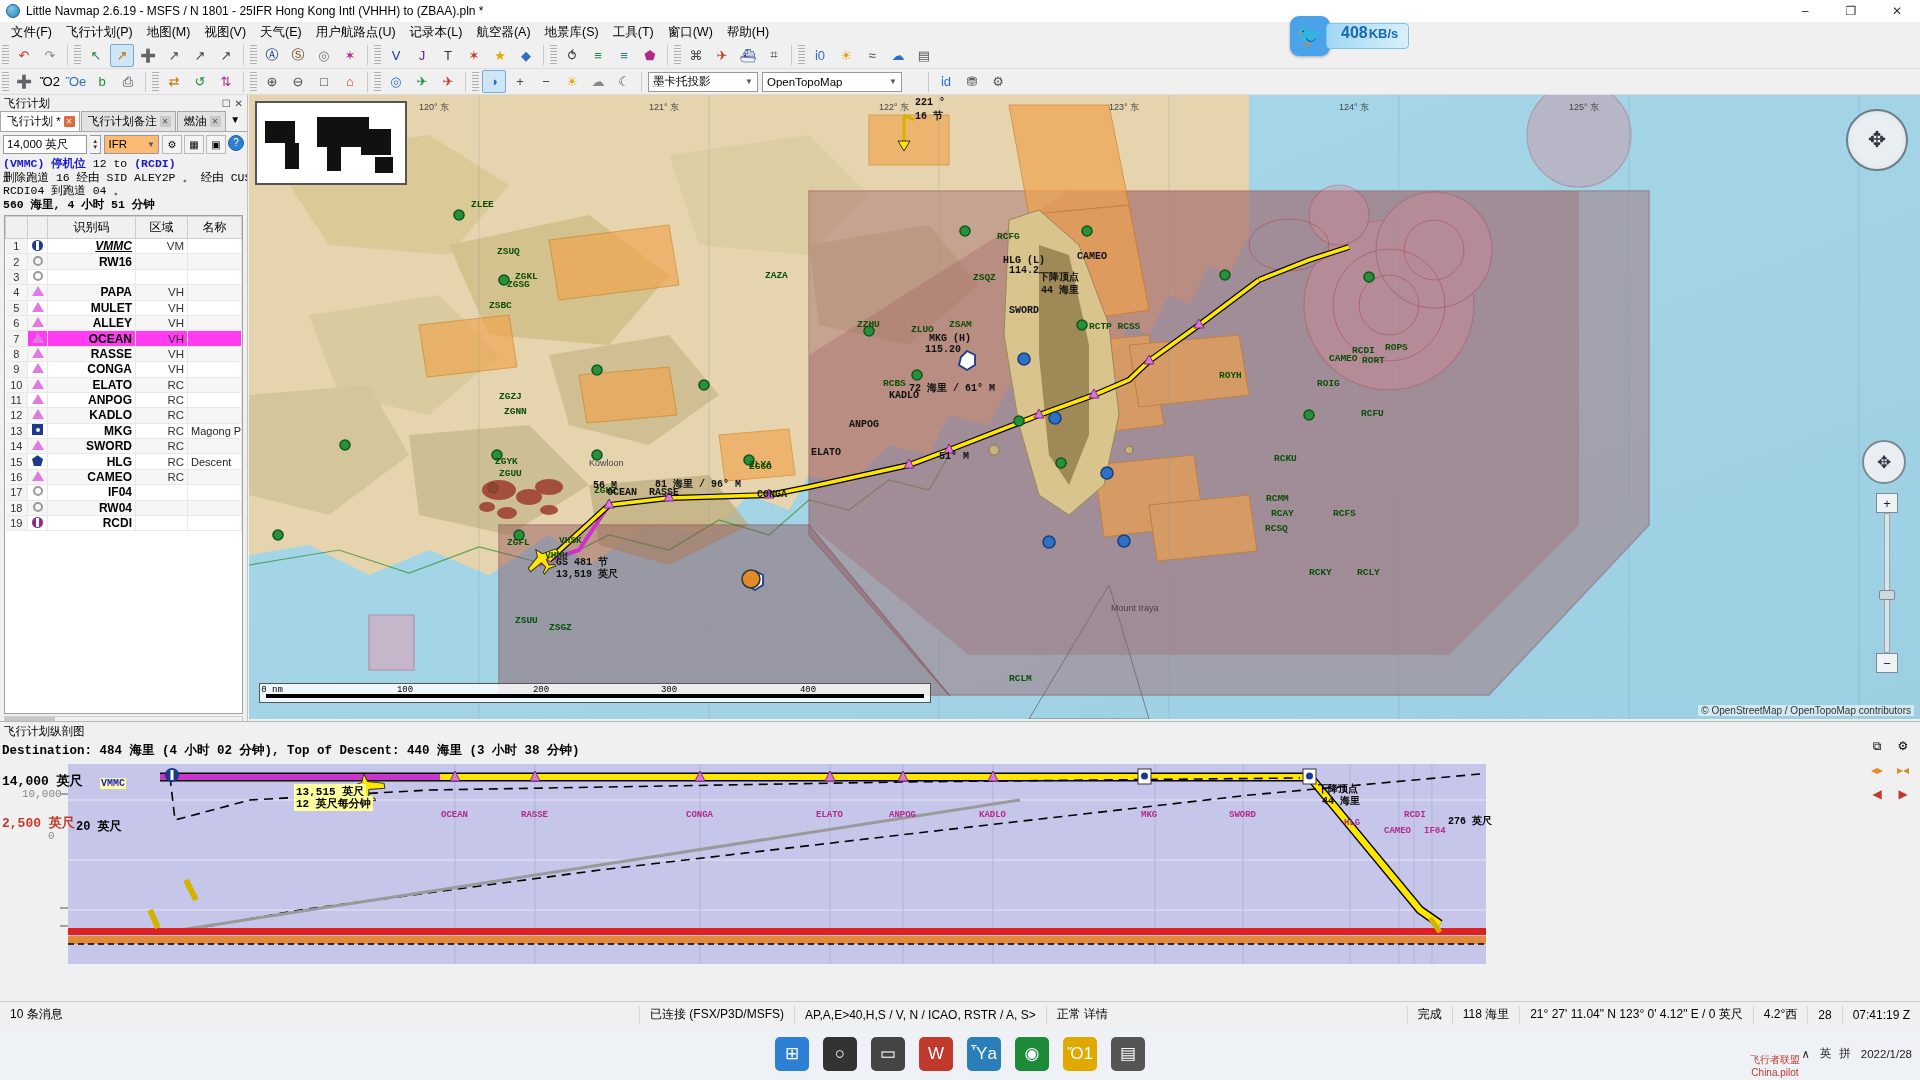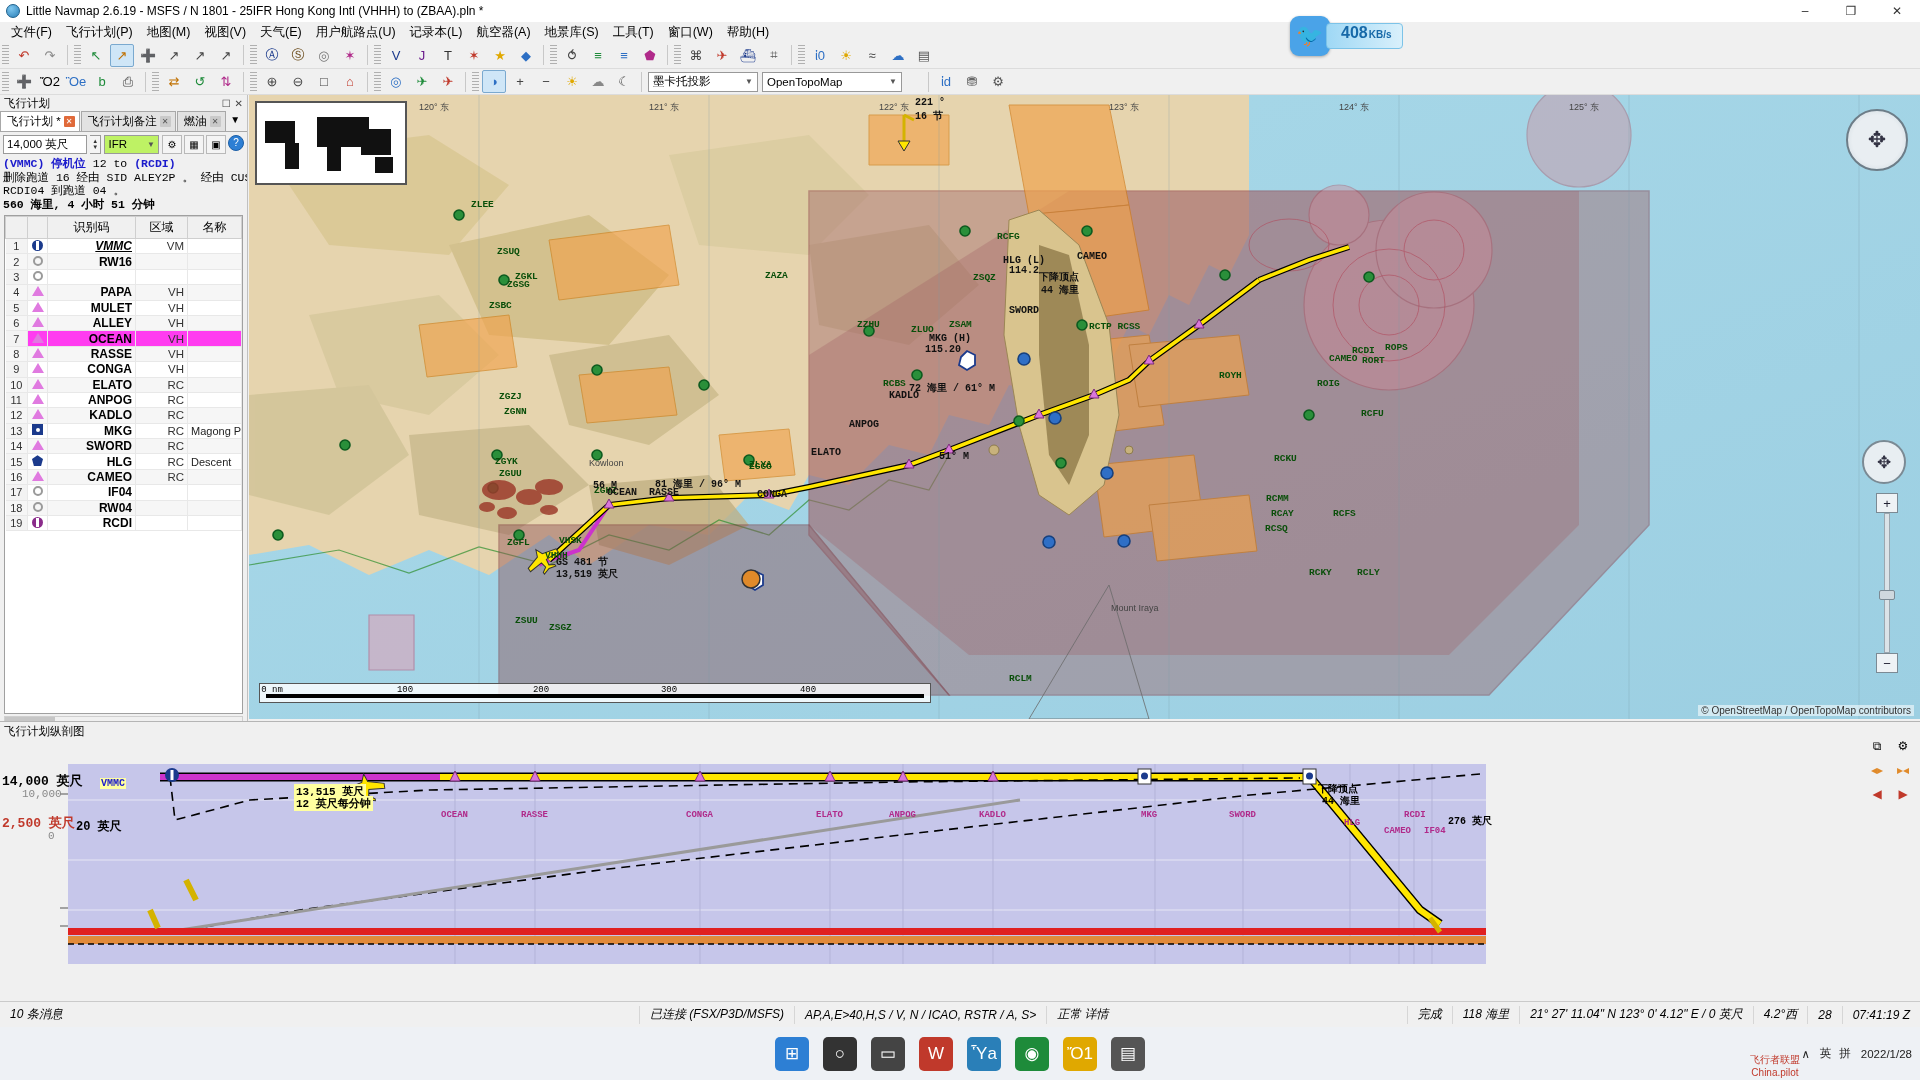--- a/index.html
+++ b/index.html
@@ -74,21 +74,21 @@
     display: flex; align-items: center; justify-content: center;
     color: #fff; font-size: 22px; box-shadow: 0 1px 3px rgba(0,0,0,.3);
   }
   .netwidget .spd {
     height: 26px; margin-left: -4px; padding: 0 10px 0 14px;
     background: linear-gradient(to right,#9fd8f5,#d9f0fb);
     border: 1px solid #7cc3e8; border-radius: 4px;
     display: flex; align-items: baseline; color: #1769a8; font-weight: bold;
   }
   .netwidget .spd .num { font-size: 16px; }
-  .netwidget .spd .unit { font-size: 10px; margin-left: 1px; }
+  .netwidget .spd .unit { font-size: 13px; margin-left: 1px; }
 
   
   .dock {
     position: absolute; left: 0; top: 95px; width: 248px; height: 632px;
     background: #f0f0f0; border-right: 1px solid #c0c0c0;
     display: flex; flex-direction: column;
   }
   .dock-title {
     height: 16px; font-size: 11.5px; color: #000; padding: 1px 4px;
     background: #f0f0f0; display: flex; align-items: center;
@@ -111,21 +111,21 @@
   .planrow {
     display: flex; align-items: center; gap: 3px; padding: 3px 3px; height: 24px;
   }
   .alt-input {
     width: 96px; height: 19px; border: 1px solid #9a9a9a; background: #fff;
     font-size: 11.5px; display: flex; align-items: center; padding-left: 3px; color: #000;
   }
   .spin { width: 13px; height: 19px; border: 1px solid #9a9a9a; border-left: none; background: #f4f4f4;
           display: flex; flex-direction: column; align-items: center; justify-content: center; font-size: 6px; line-height: 6px; color:#333;}
   .ifr-combo {
-    width: 62px; height: 19px; border: 1px solid #9a9a9a; background: #bef264; font-size: 11.5px;
+    width: 62px; height: 19px; border: 1px solid #9a9a9a; background: #fdba74; font-size: 11.5px;
     display: flex; align-items: center; padding-left: 3px; color: #000;
   }
   .ifr-combo .arr { margin-left: auto; font-size: 8px; padding-right: 3px; color: #555; }
   .ministrip { display: flex; gap: 2px; }
   .mini { width: 20px; height: 19px; border: 1px solid #b9b9b9; background: #f4f4f4;
           display: flex; align-items: center; justify-content: center; font-size: 10px; }
   .mini.blue { background: #2d7fd4; color: #fff; border-color: #1d5fa6; border-radius: 50%; width:16px;height:16px; }
 
   .plan-summary {
     font-family: "Liberation Mono", monospace;
@@ -241,21 +241,21 @@
   .prof-row { display: flex; gap: 4px; }
   .prof-b { width: 22px; height: 20px; border: 1px solid transparent; display:flex;align-items:center;justify-content:center;font-size:12px;}
 
   
   .statusbar {
     position: absolute; left: 0; top: 1001px; width: 1920px; height: 26px;
     background: #f0f0f0; border-top: 1px solid #cacaca;
     display: flex; align-items: center; font-size: 12px; color: #000;
   }
   .statusbar .sect { padding: 0 10px; border-right: 1px solid #d6d6d6; height: 18px;
-                     display: flex; align-items: center; white-space: nowrap; font-style: italic; }
+                     display: flex; align-items: center; white-space: nowrap; }
   .statusbar .sect.first { flex: none; width: 640px; }
   .statusbar .grow { flex: 1; }
 
   
   .taskbar {
     position: absolute; left: 0; top: 1027px; width: 1920px; height: 53px;
     background: #eef1f5; display: flex; align-items: center;
   }
   .tb-center { position: absolute; left: 50%; transform: translateX(-50%);
                display: flex; align-items: center; gap: 14px; }
@@ -885,20 +885,21 @@
           <div class="tk" style="left: 409px;">300</div>
           <div class="tk" style="left: 548px;">400</div>
         </div>
       <div class="line"></div>
     </div>
     <div class="attrib">© OpenStreetMap / OpenTopoMap contributors</div>
   </div>
 
   <div class="profile">
     <div class="ptitle">飞行计划纵剖图</div>
+    <div class="pinfo">Destination: 484 海里 (4 小时 02 分钟),  Top of Descent: 440 海里 (3 小时 38 分钟)</div>
 
     <svg class="profile-canvas" viewBox="0 0 1920 220" preserveAspectRatio="none">
       <rect x="0" y="0" width="1920" height="220" fill="#f0f0f0"></rect>
 
       <rect x="68" y="4" width="1418" height="200" fill="#c6c6ea"></rect>
 
       <g stroke="#e6e6f4" stroke-width="1">
         <line x1="68" y1="40" x2="1486" y2="40"></line>
         <line x1="68" y1="100" x2="1486" y2="100"></line>
         <line x1="68" y1="150" x2="1486" y2="150"></line>

